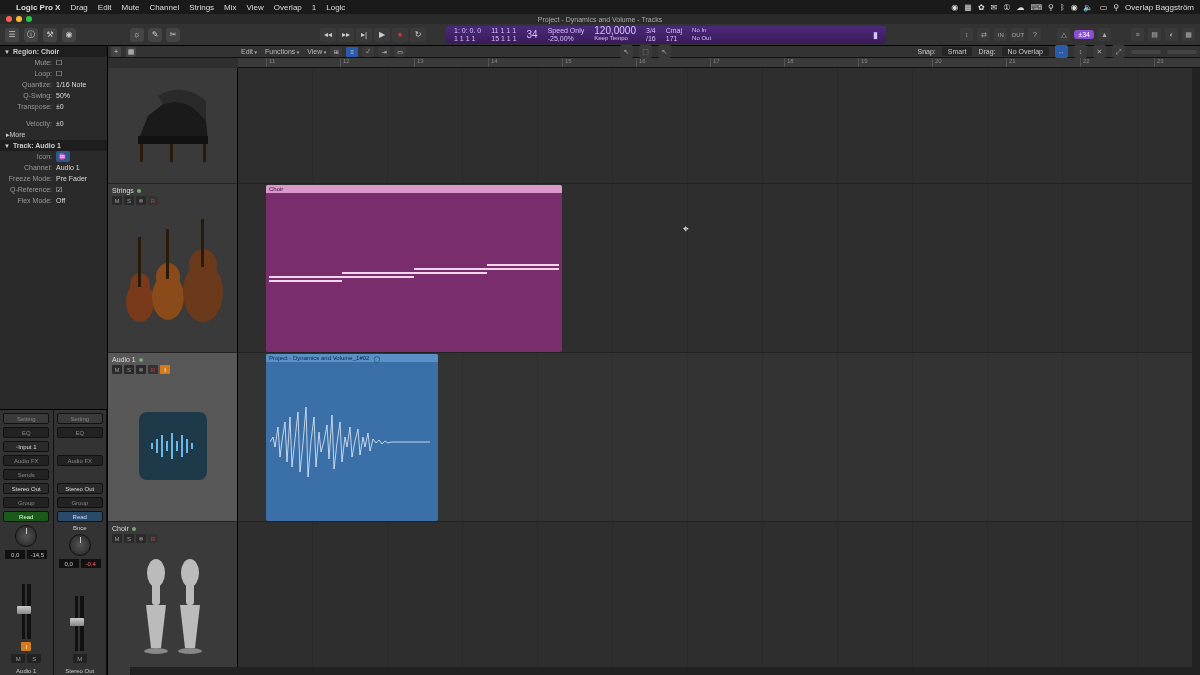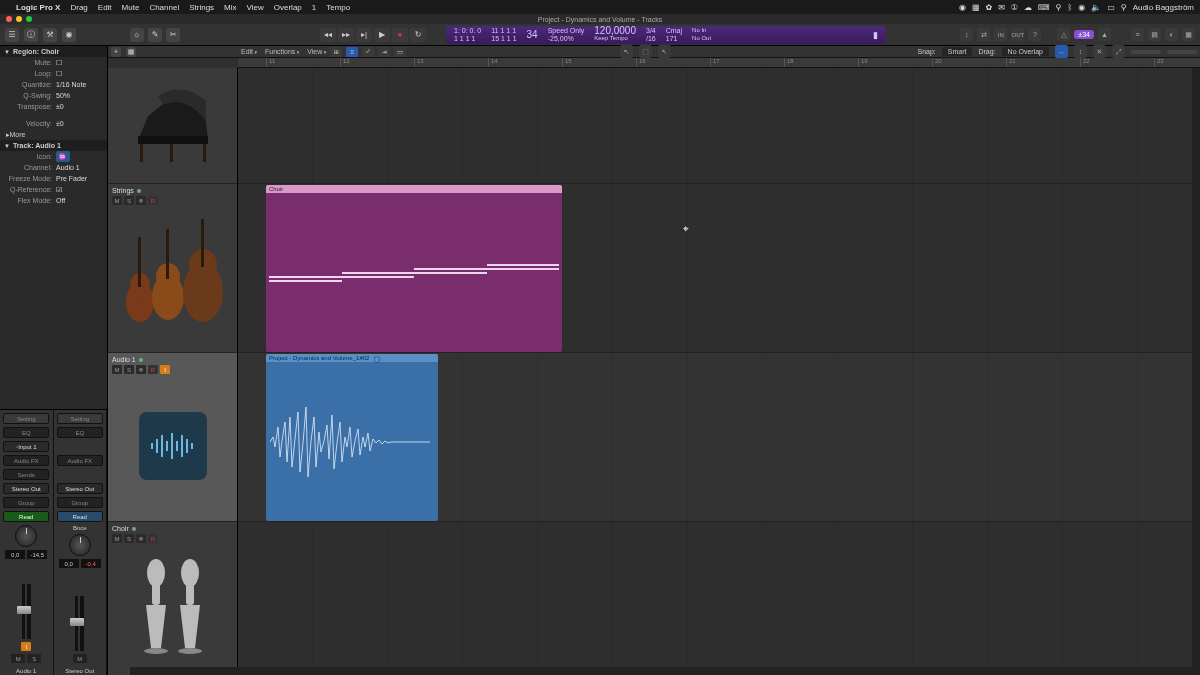--- a/index.html
+++ b/index.html
@@ -133,36 +133,36 @@
   <span class="menu-item" style="font-weight:600">Logic Pro X</span>
   <span class="menu-item">Drag</span>
   <span class="menu-item">Edit</span>
   <span class="menu-item">Mute</span>
   <span class="menu-item">Channel</span>
   <span class="menu-item">Strings</span>
   <span class="menu-item">Mix</span>
   <span class="menu-item">View</span>
   <span class="menu-item">Overlap</span>
   <span class="menu-item">1</span>
-  <span class="menu-item">Tempo</span>
+  <span class="menu-item">Logic</span>
   <div class="right">
     <span>◉</span>
     <span>▦</span>
     <span>✿</span>
     <span>✉</span>
     <span>①</span>
     <span>☁</span>
     <span>⌨</span>
     <span>⚲</span>
     <span>ᛒ</span>
     <span>◉</span>
     <span>🔈</span>
     <span>▭</span>
     <span>⚲</span>
-    <span>Audio Baggström</span>
+    <span>Overlap Baggström</span>
   </div>
 </div>
 
 <div class="titlebar">
   <div class="traffic-lights">
     <div class="dot" style="background:#ff5f56"></div>
     <div class="dot" style="background:#ffbd2e"></div>
     <div class="dot" style="background:#27c93f"></div>
   </div>
   <span>Project - Dynamics and Volume - Tracks</span>

